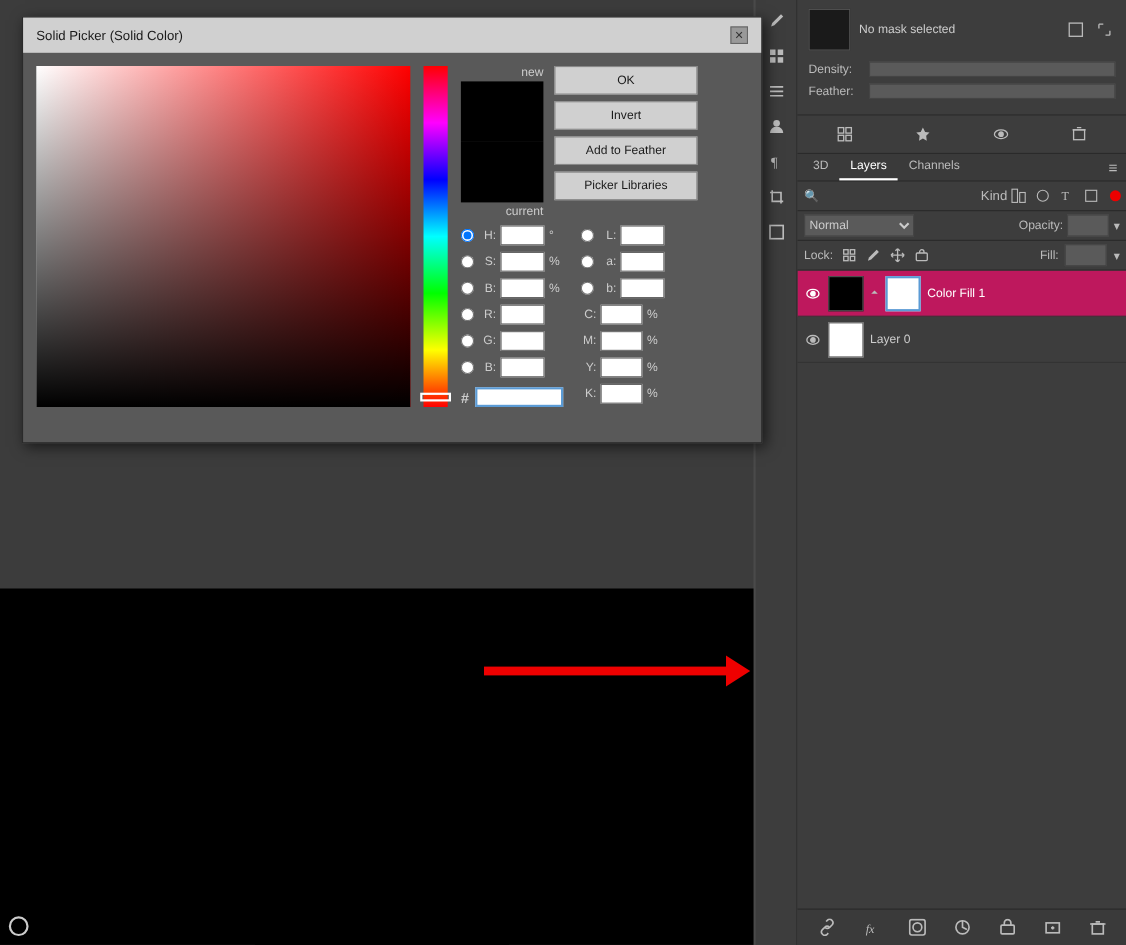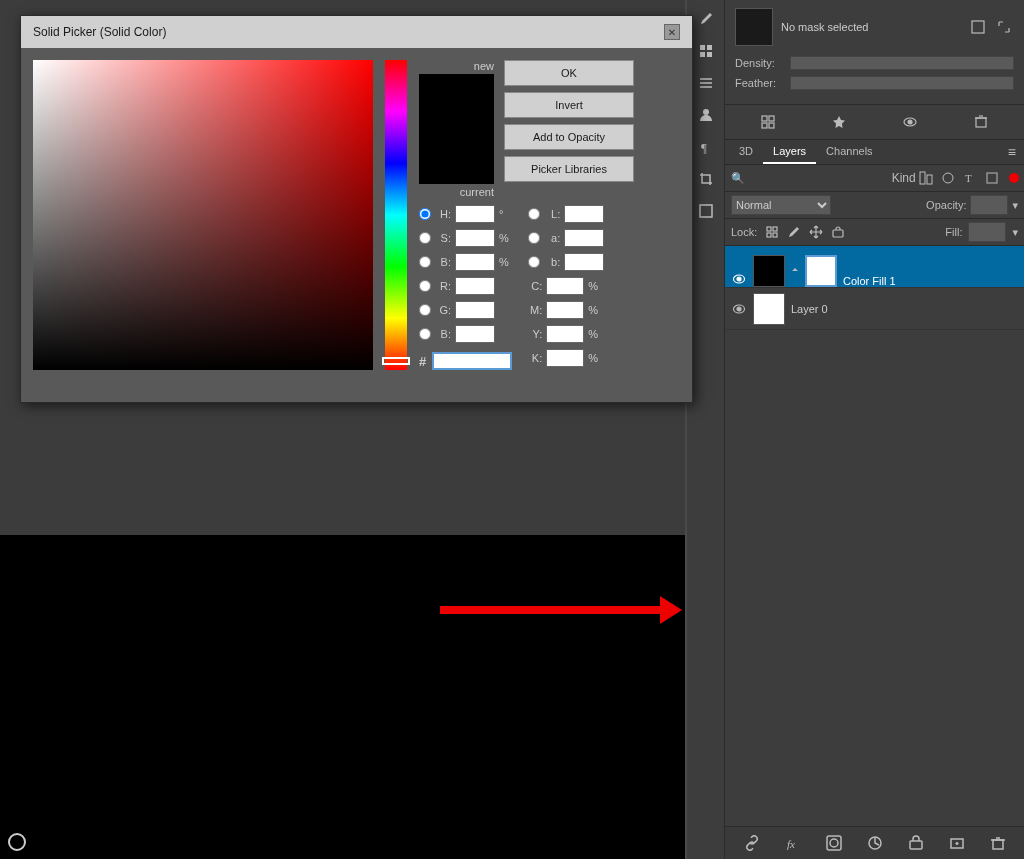--- a/index.html
+++ b/index.html
@@ -572,22 +572,21 @@
       display: flex;
       align-items: center;
       height: 42px;
       padding: 0 6px;
       gap: 6px;
       border-bottom: 1px solid #333;
       cursor: pointer;
     }
 
     .layer-item.active {
-      background: #0369a1;
-      align-items: flex-end;
+      background: #be185d;
     }
 
     .layer-visibility {
       width: 16px;
       height: 16px;
       color: #bbb;
       font-size: 13px;
       cursor: pointer;
       display: flex;
       align-items: center;
@@ -759,21 +758,21 @@
             <span style="font-size:11px; color:#ccc; margin-bottom:2px;">new</span>
             <div class="color-preview-new"></div>
             <div class="color-preview-current"></div>
             <span style="font-size:11px; color:#ccc; margin-top:2px;">current</span>
           </div>
         </div>
 
         <div class="dialog-buttons">
           <button class="btn-dialog">OK</button>
           <button class="btn-dialog">Invert</button>
-          <button class="btn-dialog">Add to Opacity</button>
+          <button class="btn-dialog">Add to Feather</button>
           <button class="btn-dialog">Picker Libraries</button>
         </div>
       </div>
 
       <div class="color-inputs">
 
         <div class="color-inputs-left">
           <div class="input-row">
             <input type="radio" name="color-mode" checked="" style="">
             <label>H:</label>

